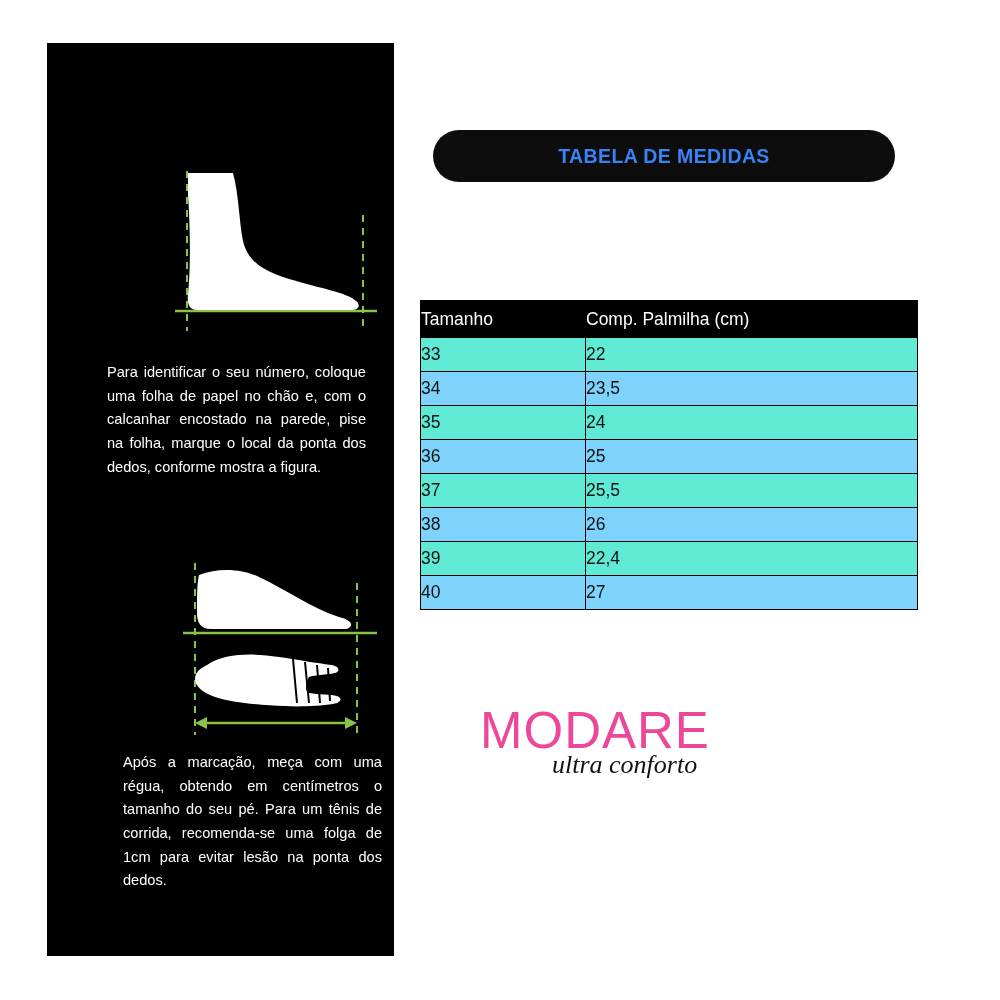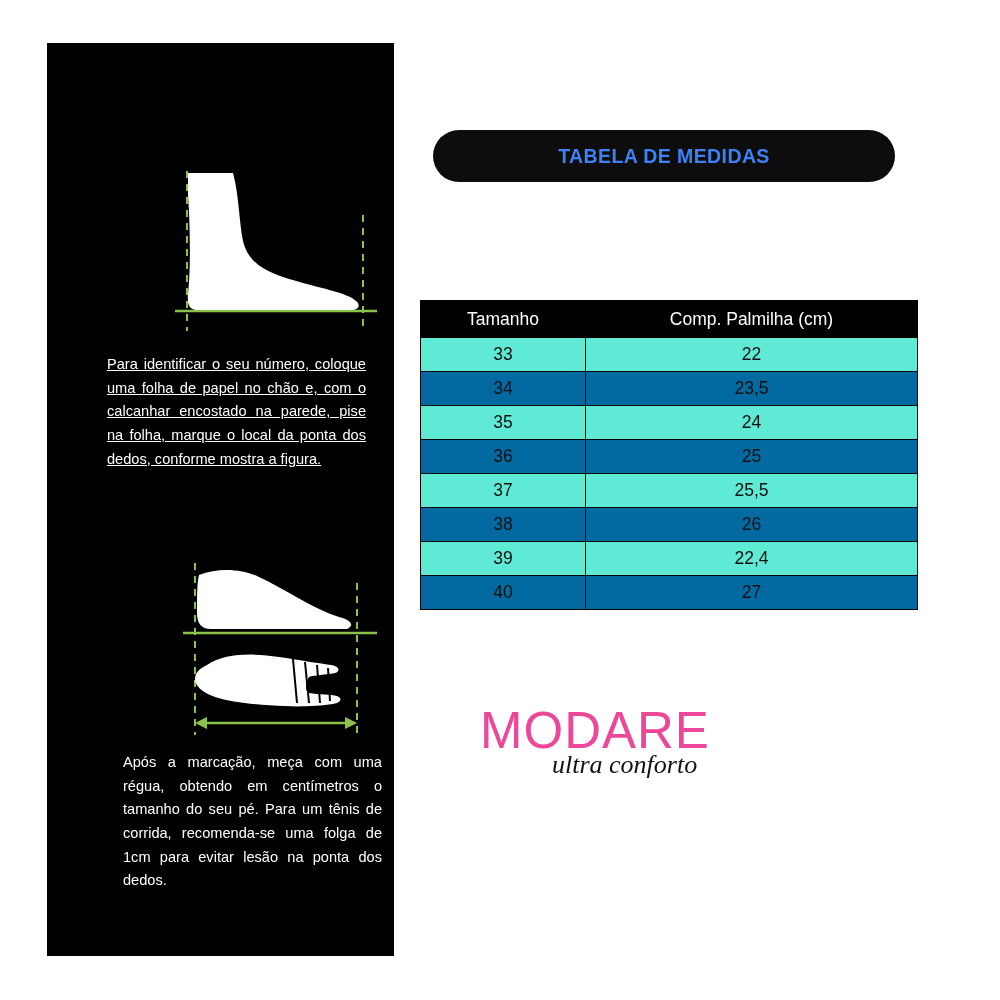--- a/index.html
+++ b/index.html
@@ -36,21 +36,21 @@
 
   .instr {
     color: #ffffff;
     font-size: 14.6px;
     line-height: 1.62;
     text-align: justify;
     text-justify: inter-word;
     padding: 0 28px 0 60px;
   }
 
-  .instr-1 { position: absolute; top: 310px; left: 0; width: 347px; text-decoration: underline; }
+  .instr-1 { position: absolute; top: 318px; left: 0; width: 347px; }
   .instr-2 { position: absolute; top: 708px; left: 16px; width: 347px; }
 
   .fig-1 { position: absolute; top: 120px; left: 0; width: 347px; }
   .fig-2 { position: absolute; top: 510px; left: 0; width: 347px; }
 
   
   .title-pill {
     position: absolute;
     left: 433px;
     top: 130px;
@@ -76,38 +76,38 @@
     width: 497px;
   }
   table.size-table {
     border-collapse: collapse;
     width: 497px;
     table-layout: fixed;
   }
   table.size-table th,
   table.size-table td {
     border: 1px solid #000000;
-    text-align: center;
+    text-align: left;
     font-size: 17.5px;
     color: #111111;
     height: 34px;
     padding: 0;
     font-weight: normal;
   }
   table.size-table thead th {
     background: #000000;
     color: #ffffff;
     font-size: 17.5px;
     height: 37px;
   }
   table.size-table tbody tr.shade td {
     background: #5eead4;
   }
   table.size-table tbody tr.plain td {
-    background: #0369a1;
+    background: #7dd3fc;
   }
   table.size-table col.c1 { width: 165px; }
   table.size-table col.c2 { width: 332px; }
 
   
   .logo {
     position: absolute;
     left: 480px;
     top: 705px;
     width: 400px;

